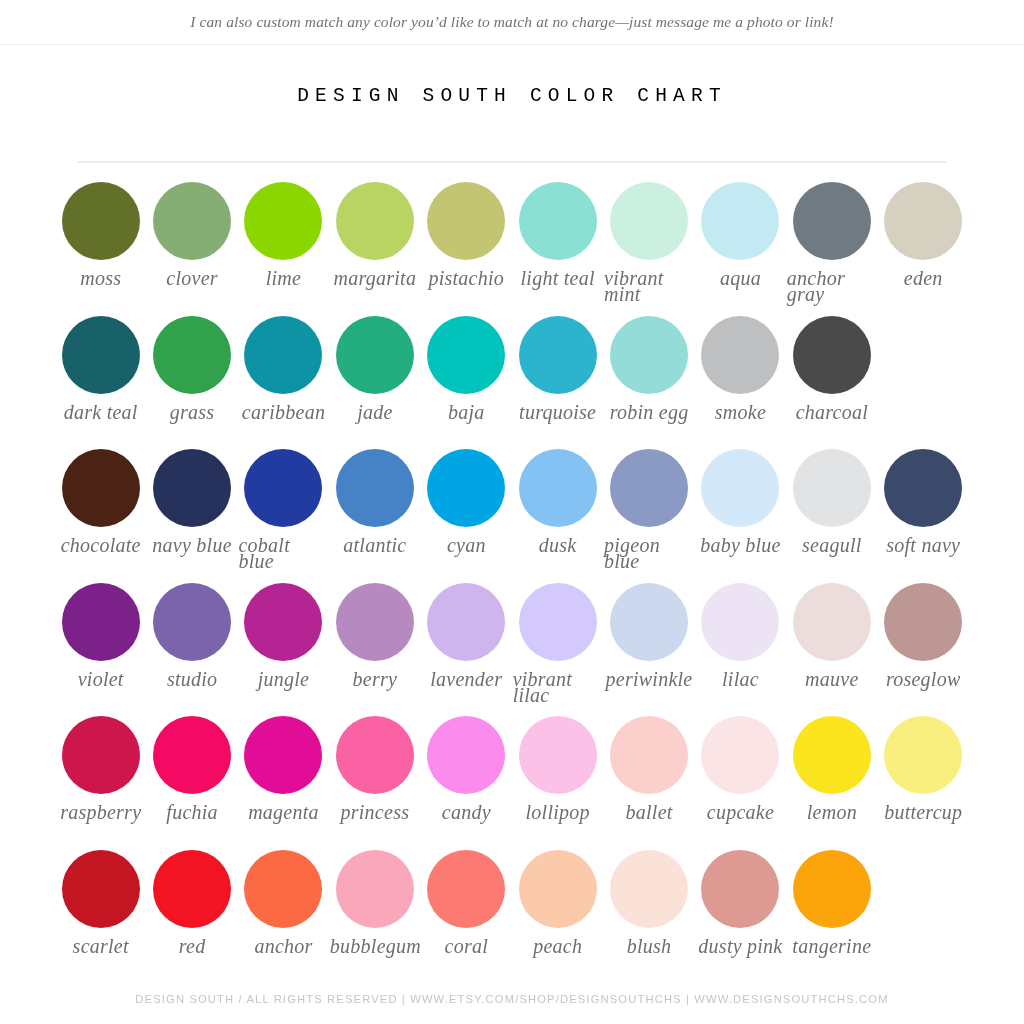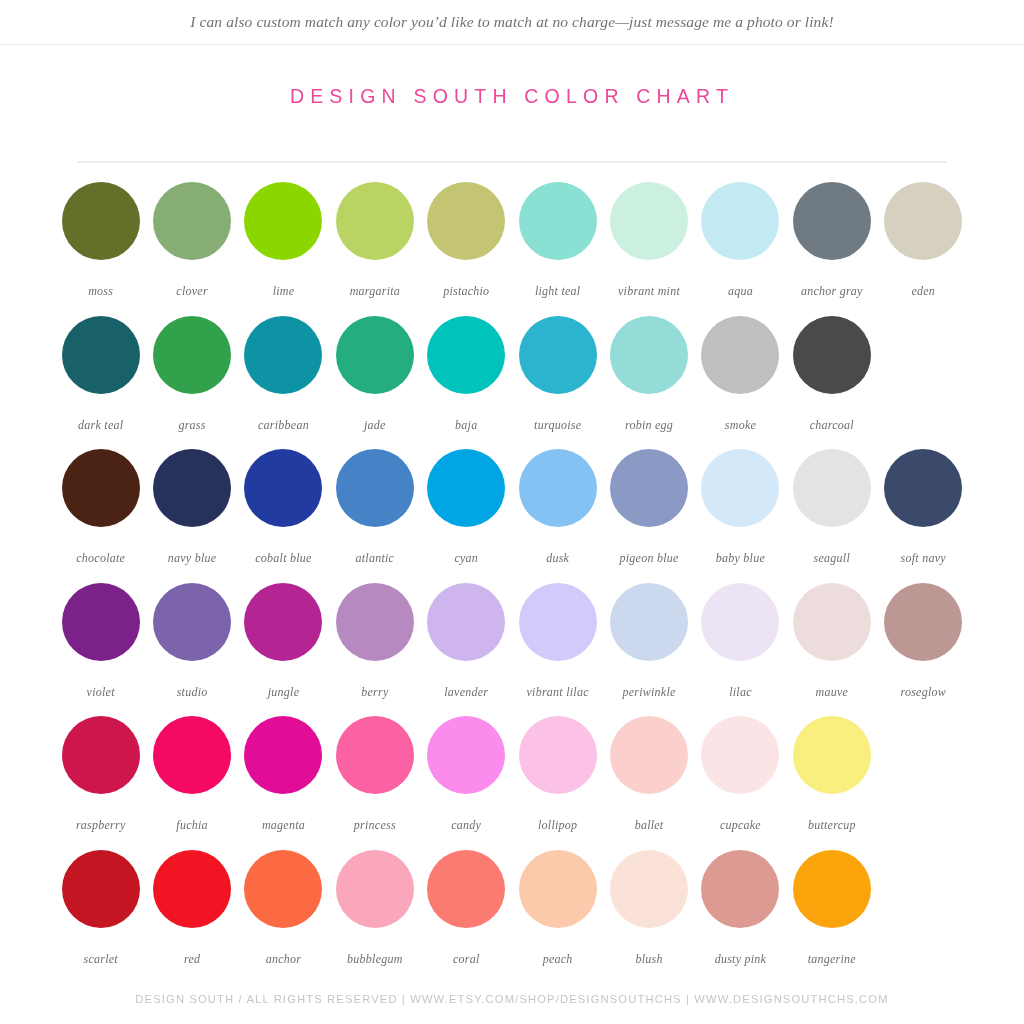--- a/index.html
+++ b/index.html
@@ -31,23 +31,23 @@
     letter-spacing: 0.1px;
     white-space: nowrap;
   }
 
   
   .title-wrap {
     margin-top: 40px;
     text-align: center;
   }
   .chart-title {
-    font-family: Liberation Sans, sans-serif;
+    font-family: Liberation Mono, monospace;
     font-size: 19.5px;
-    color: #ec4899;
+    color: #000000;
     letter-spacing: 6.2px;
     text-transform: uppercase;
     white-space: nowrap;
   }
 
   
   .divider {
     position: absolute;
     left: 78px;
     top: 161px;
@@ -76,27 +76,26 @@
     flex-direction: column;
     align-items: center;
   }
   .swatch {
     width: 78px;
     height: 78px;
     border-radius: 50%;
     flex: 0 0 auto;
   }
   .swatch-label {
-    margin-top: 23px;
+    margin-top: 10px;
     font-family: "Liberation Serif", serif;
     font-style: italic;
-    font-size: 12px;
+    font-size: 20px;
     line-height: 16px;
     color: #6b6f72;
-    text-align: center;
     letter-spacing: 0.25px;
     max-width: 90px;
   }
 
   
   .footer {
     position: absolute;
     left: 0;
     right: 0;
     top: 993px;
@@ -315,20 +314,24 @@
       </div>
       <div class="cell">
         <div class="swatch" style="background: rgb(251, 207, 203);"></div>
         <div class="swatch-label">ballet</div>
       </div>
       <div class="cell">
         <div class="swatch" style="background: rgb(251, 228, 230);"></div>
         <div class="swatch-label">cupcake</div>
       </div>
       <div class="cell">
+        <div class="swatch" style="background: rgb(251, 229, 30);"></div>
+        <div class="swatch-label">lemon</div>
+      </div>
+      <div class="cell">
         <div class="swatch" style="background: rgb(249, 239, 127);"></div>
         <div class="swatch-label">buttercup</div>
       </div>
     </div>
     <div class="row">
       <div class="cell">
         <div class="swatch" style="background: rgb(196, 21, 34);"></div>
         <div class="swatch-label">scarlet</div>
       </div>
       <div class="cell">

